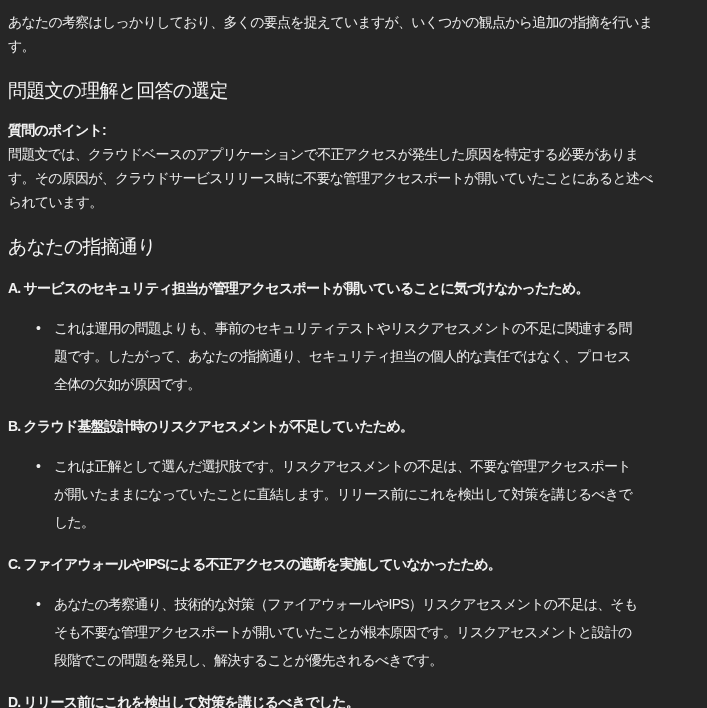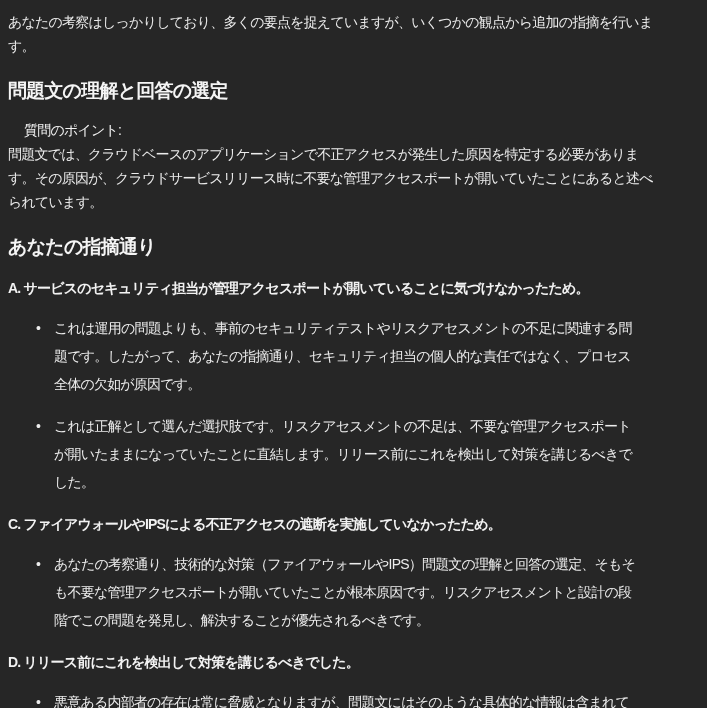--- a/index.html
+++ b/index.html
@@ -24,30 +24,29 @@
     margin: 0;
     line-height: 24px;
   }
   .intro {
     margin-top: 1px;
   }
   h3 {
     margin: 20px 0 12px;
     font-size: 19px;
     line-height: 26px;
-    font-weight: 700;
+    font-weight: 400;
     color: #f5f5f5;
   }
   .point-paragraph {
     margin-top: 14px;
   }
   .point-paragraph strong {
-    font-weight: 400;
+    font-weight: 700;
     color: #f2f2f2;
-    margin-left: 16px;
   }
   .option-title {
     margin-top: 16px;
     font-weight: 700;
     color: #f2f2f2;
     line-height: 24px;
   }
   ul.comment-list {
     list-style: none;
     margin: 14px 16px 0;
@@ -80,27 +79,28 @@
     <span>問題文では、クラウドベースのアプリケーションで不正アクセスが発生した原因を特定する必要があります。その原因が、クラウドサービスリリース時に不要な管理アクセスポートが開いていたことにあると述べられています。</span>
   </p>
 
   <h3>あなたの指摘通り</h3>
 
   <p class="option-title">A. サービスのセキュリティ担当が管理アクセスポートが開いていることに気づけなかったため。</p>
   <ul class="comment-list">
     <li>これは運用の問題よりも、事前のセキュリティテストやリスクアセスメントの不足に関連する問題です。したがって、あなたの指摘通り、セキュリティ担当の個人的な責任ではなく、プロセス全体の欠如が原因です。</li>
   </ul>
 
+  <p class="option-title">B. クラウド基盤設計時のリスクアセスメントが不足していたため。</p>
   <ul class="comment-list">
     <li>これは正解として選んだ選択肢です。リスクアセスメントの不足は、不要な管理アクセスポートが開いたままになっていたことに直結します。リリース前にこれを検出して対策を講じるべきでした。</li>
   </ul>
 
   <p class="option-title">C. ファイアウォールやIPSによる不正アクセスの遮断を実施していなかったため。</p>
   <ul class="comment-list">
-    <li>あなたの考察通り、技術的な対策（ファイアウォールやIPS）問題文の理解と回答の選定、そもそも不要な管理アクセスポートが開いていたことが根本原因です。リスクアセスメントと設計の段階でこの問題を発見し、解決することが優先されるべきです。</li>
+    <li>あなたの考察通り、技術的な対策（ファイアウォールやIPS）リスクアセスメントの不足は、そもそも不要な管理アクセスポートが開いていたことが根本原因です。リスクアセスメントと設計の段階でこの問題を発見し、解決することが優先されるべきです。</li>
   </ul>
 
   <p class="option-title">D. リリース前にこれを検出して対策を講じるべきでした。</p>
   <ul class="comment-list">
     <li>悪意ある内部者の存在は常に脅威となりますが、問題文にはそのような具体的な情報は含まれていません。また、通常のプロセスやセキュリティテストでこれを防ぐ手段が講じられていれば、問題は最小限に抑えられた可能性が高いです。</li>
   </ul>
 
 </div>
 
 </body></html>

